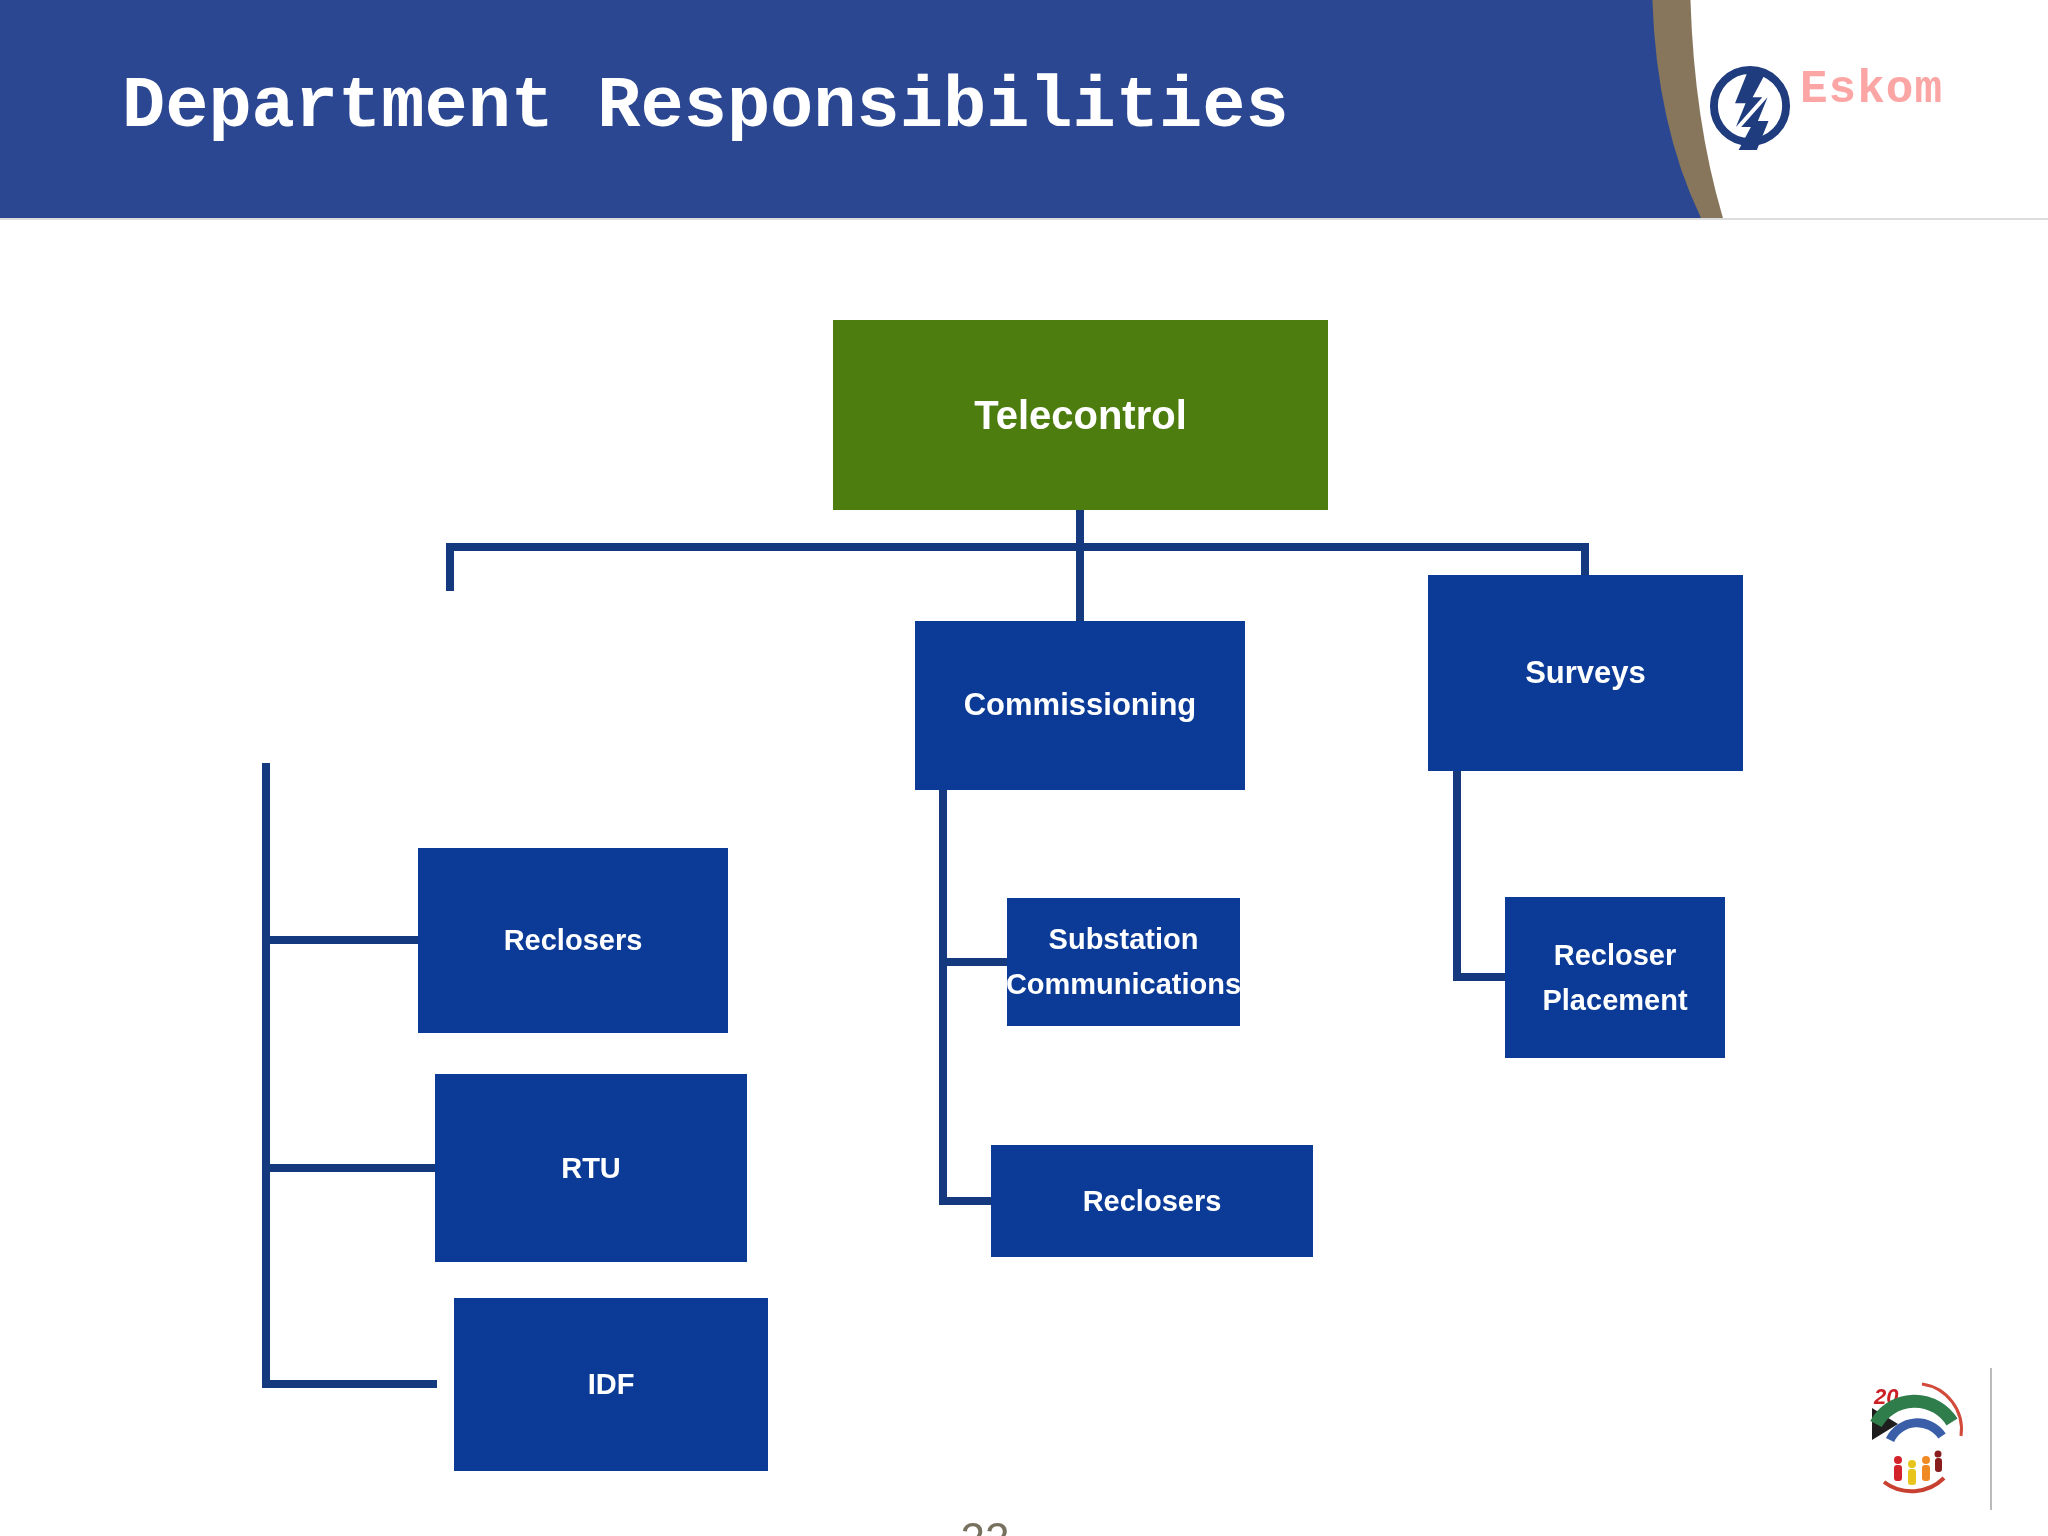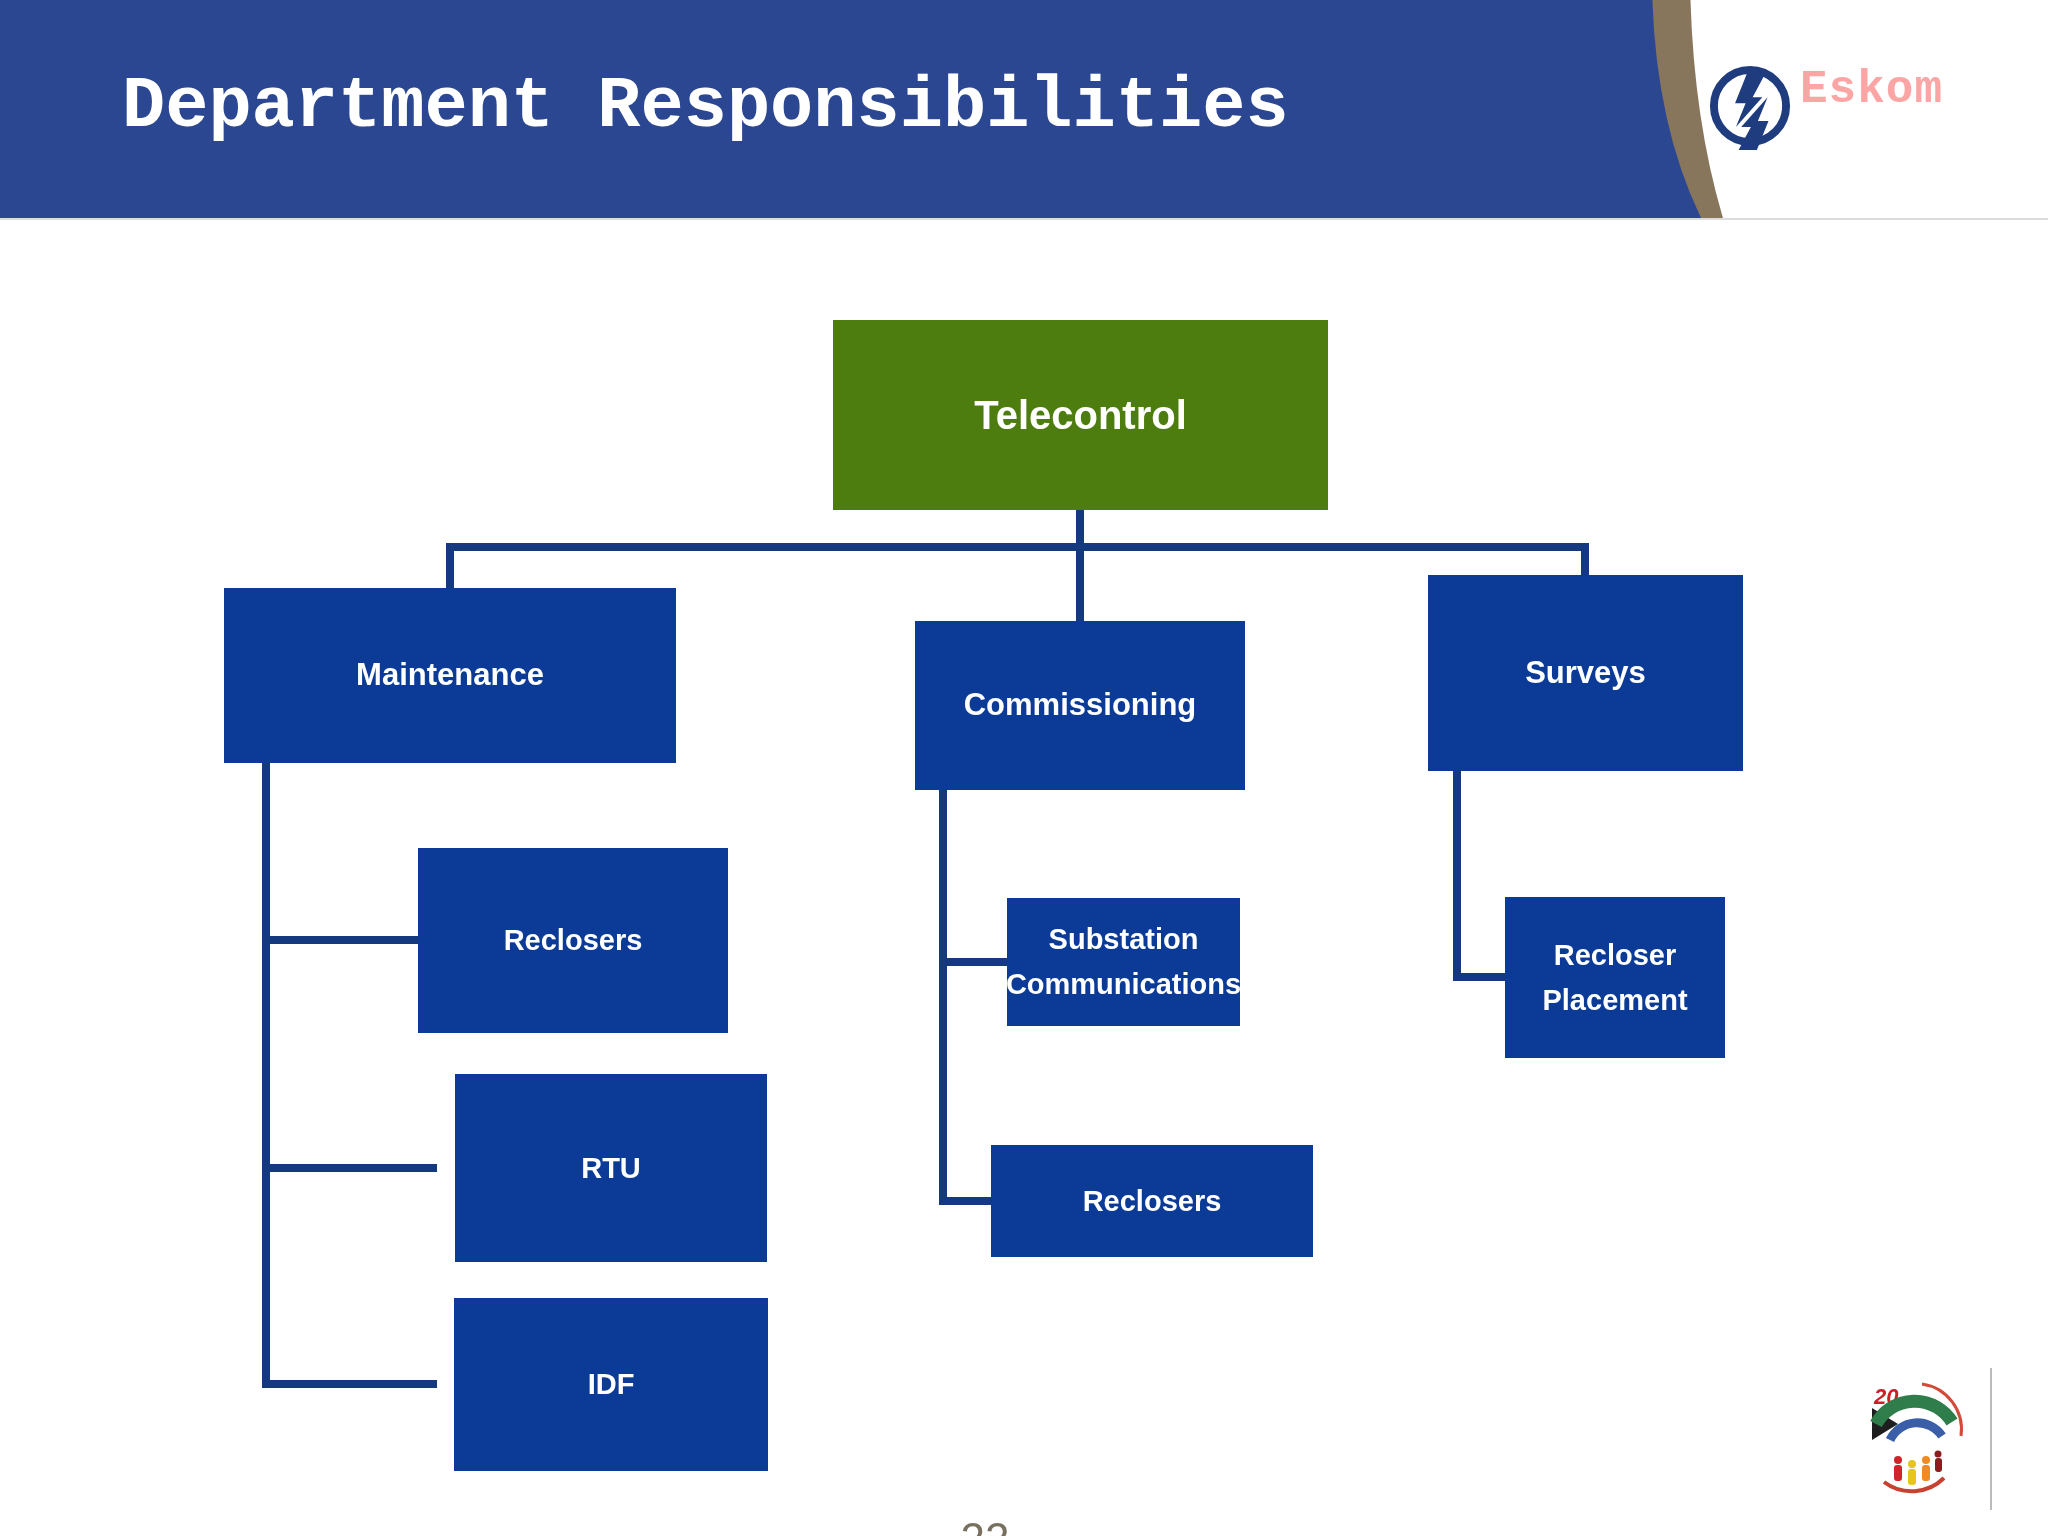--- a/index.html
+++ b/index.html
@@ -83,26 +83,25 @@
 
   <div class="conn" style="left:939px; top:790px; width:8px; height:415px;"></div>
   <div class="conn" style="left:939px; top:958px; width:70px; height:8px;"></div>
   <div class="conn" style="left:939px; top:1197px; width:55px; height:8px;"></div>
 
   <div class="conn" style="left:1453px; top:741px; width:8px; height:240px;"></div>
   <div class="conn" style="left:1453px; top:973px; width:55px; height:8px;"></div>
 
   <div class="box root" style="left:833px; top:320px; width:495px; height:190px;">Telecontrol</div>
 
-  <div class="box parent" style="left:224px; top:588px; width:452px; height:175px;">Maintenance</div>
   <div class="box parent" style="left:915px; top:621px; width:330px; height:169px;">Commissioning</div>
   <div class="box parent" style="left:1428px; top:575px; width:315px; height:196px;">Surveys</div>
 
   <div class="box leaf" style="left:418px; top:848px; width:310px; height:185px;">Reclosers</div>
-  <div class="box leaf" style="left:435px; top:1074px; width:312px; height:188px;margin-left:20px;">RTU</div>
+  <div class="box leaf" style="left:435px; top:1074px; width:312px; height:188px;">RTU</div>
   <div class="box leaf" style="left:434px; top:1298px; width:314px; height:173px;margin-left:20px;">IDF</div>
 
   <div class="box leaf" style="left:1007px; top:898px; width:233px; height:128px; padding:0 4px; box-sizing:border-box;">Substation Communications</div>
   <div class="box leaf" style="left:991px; top:1145px; width:322px; height:112px;">Reclosers</div>
 
   <div class="box leaf" style="left:1505px; top:897px; width:220px; height:161px; padding:0 40px; box-sizing:border-box;">Recloser Placement</div>
 
   <div class="page-number">22</div>
 
   <svg class="badge-svg" width="104" height="122" viewBox="0 0 104 122">

